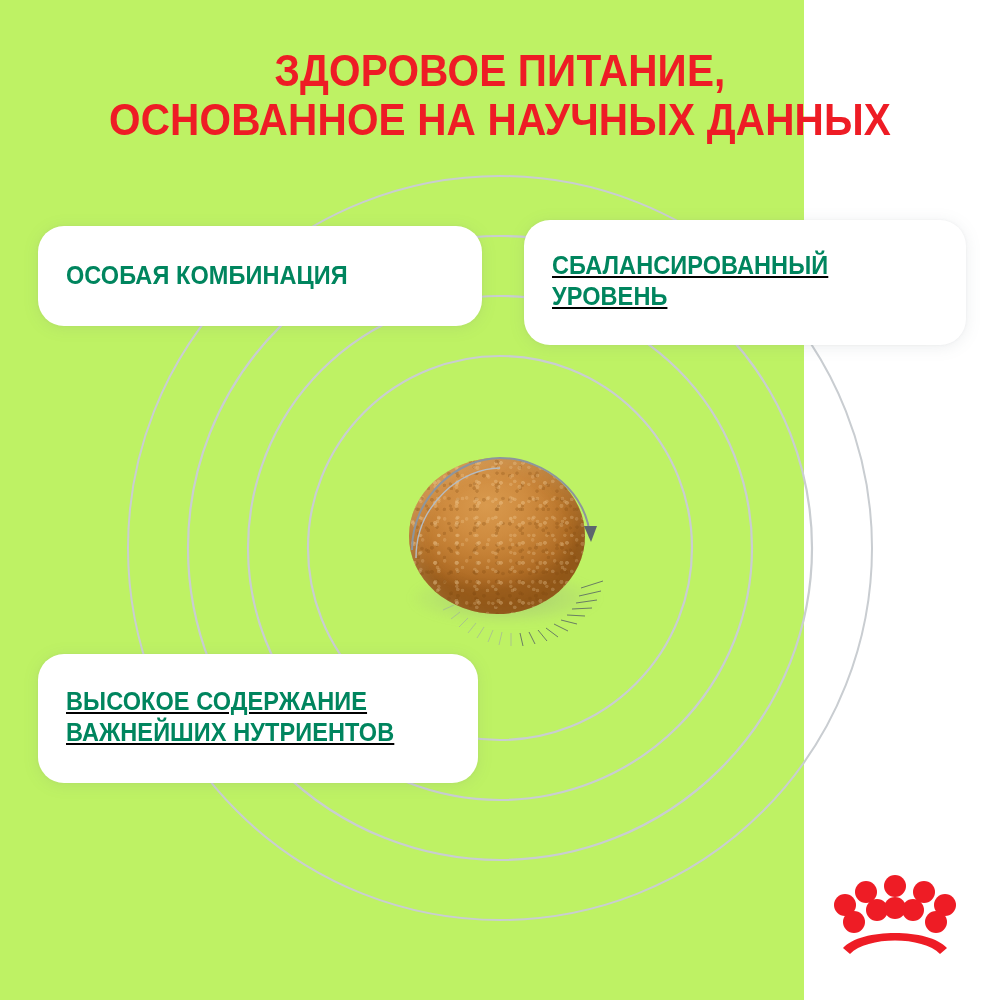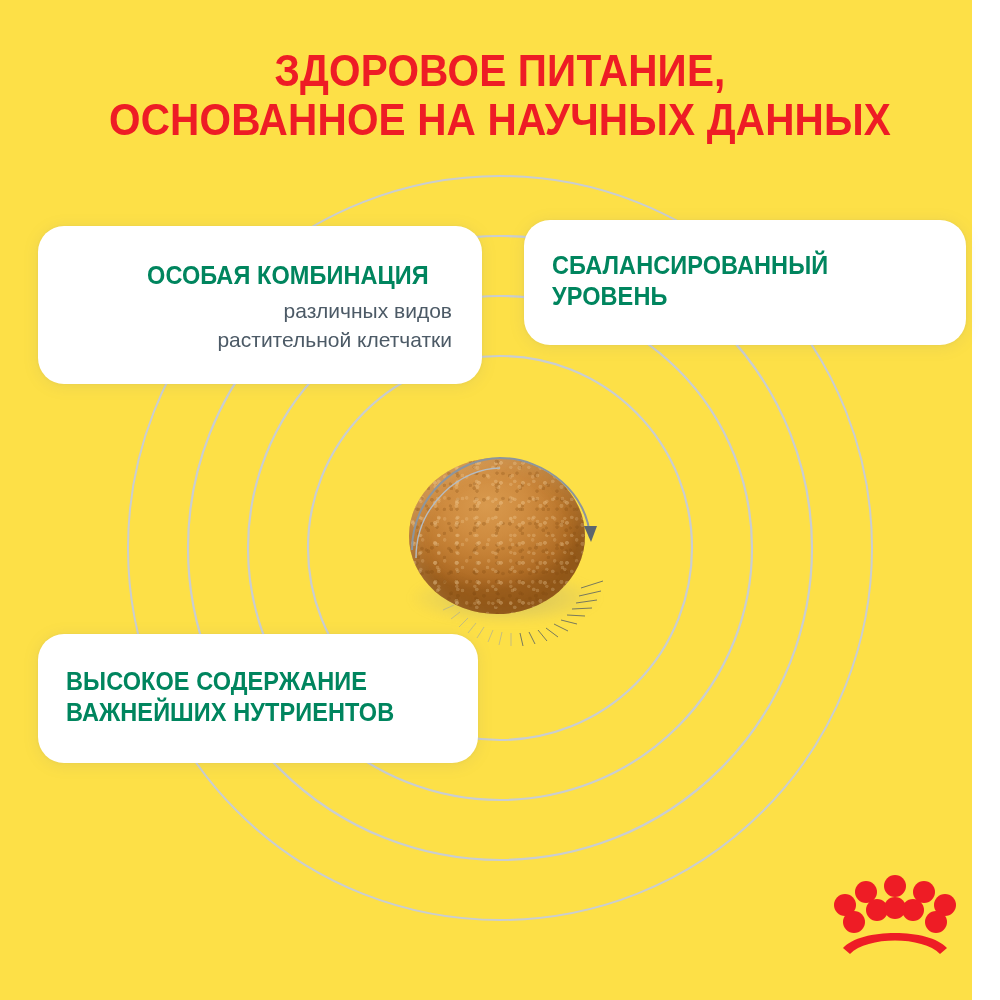--- a/index.html
+++ b/index.html
@@ -11,24 +11,23 @@
     height: 1000px;
     background: #ffffff;
     font-family: "Liberation Sans", "DejaVu Sans", sans-serif;
     overflow: hidden;
     position: relative;
   }
 
   #stage {
     position: absolute;
     inset: 0;
-    width: 964px;
+    width: 804px;
     height: 1000px;
-    background: #fde047;
-    padding-left: 8px;
+    background: #bef264;
   }
 
   
   #bg-arcs {
     position: absolute;
     left: 0;
     top: 0;
     width: 1000px;
     height: 1000px;
     z-index: 1;
@@ -149,25 +148,25 @@
   }
   .card-body {
     color: #4c5a66;
     font-family: "Liberation Sans", "DejaVu Sans", sans-serif;
     font-weight: 400;
     font-size: 21px;
     line-height: 29px;
     margin: 0;
   }
 
-  #card-fibre { left: 38px;  top: 226px; width: 444px; text-align: right; }
+  #card-fibre { left: 38px;  top: 226px; width: 444px; }
   #card-minerals { left: 524px; top: 220px; width: 442px; }
-  #card-nutrients { left: 38px;  top: 634px; width: 440px; }
-
-  #card-minerals .card-inner { padding: 30px 26px 28px 28px; }
+  #card-nutrients { left: 38px;  top: 654px; width: 440px; text-decoration: underline; }
+
+  #card-minerals .card-inner { padding: 30px 26px 28px 28px; text-decoration: underline; }
   #card-nutrients .card-inner { padding: 32px 26px 30px 28px; }
 
   
   #brand-logo {
     position: absolute;
     left: 833px;
     top: 872px;
     width: 124px;
     height: 84px;
     z-index: 7;
@@ -228,21 +227,20 @@
     <svg id="rotation-arrow" viewBox="0 0 250 230" xmlns="http://www.w3.org/2000/svg">
       <path d="M34 112 C34 58 80 20 122 20 C168 20 210 56 212 100" fill="none" stroke="#8d959c" stroke-width="2"></path>
       <path d="M38 120 C38 66 84 30 122 30" fill="none" stroke="#b6bcc1" stroke-width="1.4"></path>
       <path d="M206 88 L213 104 L219 88 Z" fill="#5d666e"></path>
     </svg>
   </div>
 
   <div class="card" id="card-fibre">
     <div class="card-inner">
       <h2 class="card-heading">ОСОБАЯ КОМБИНАЦИЯ</h2>
-      <p class="card-body">различных видов<br>растительной клетчатки</p>
     </div>
   </div>
 
   <div class="card" id="card-minerals">
     <div class="card-inner">
       <h2 class="card-heading">СБАЛАНСИРОВАННЫЙ<br>УРОВЕНЬ</h2>
     </div>
   </div>
 
   <div class="card" id="card-nutrients">

